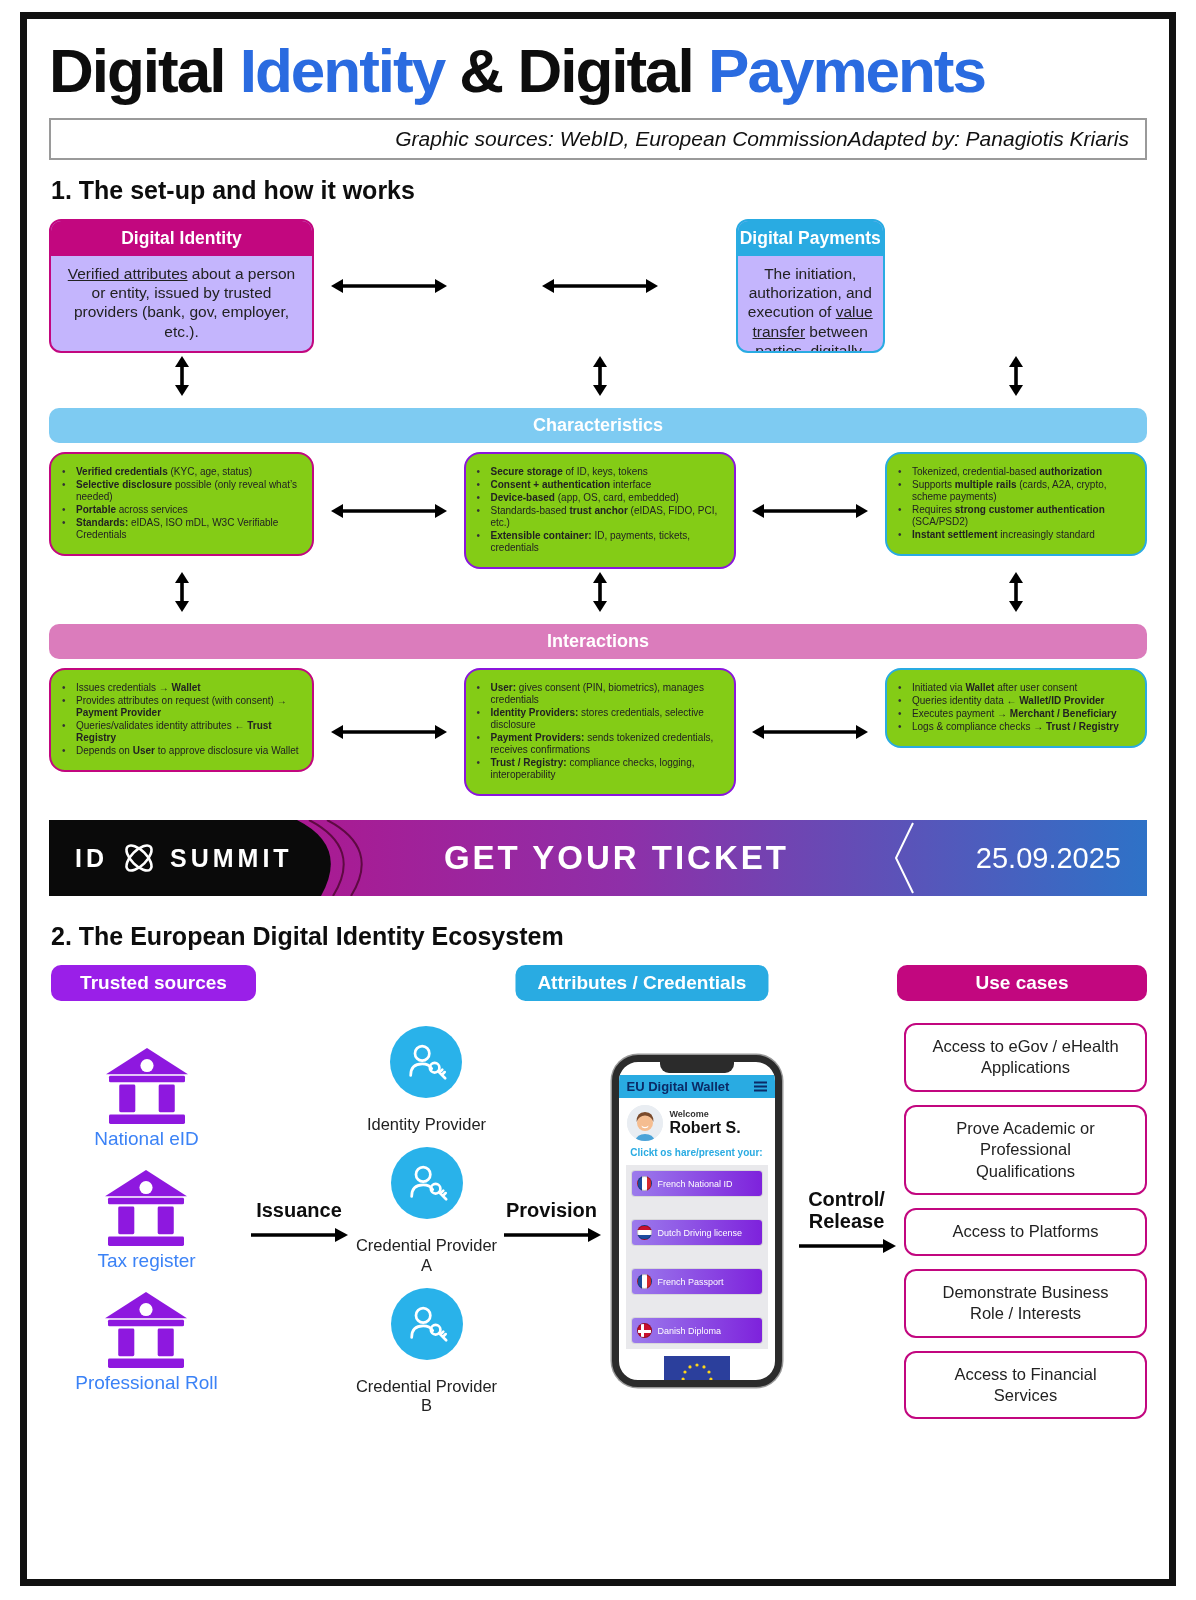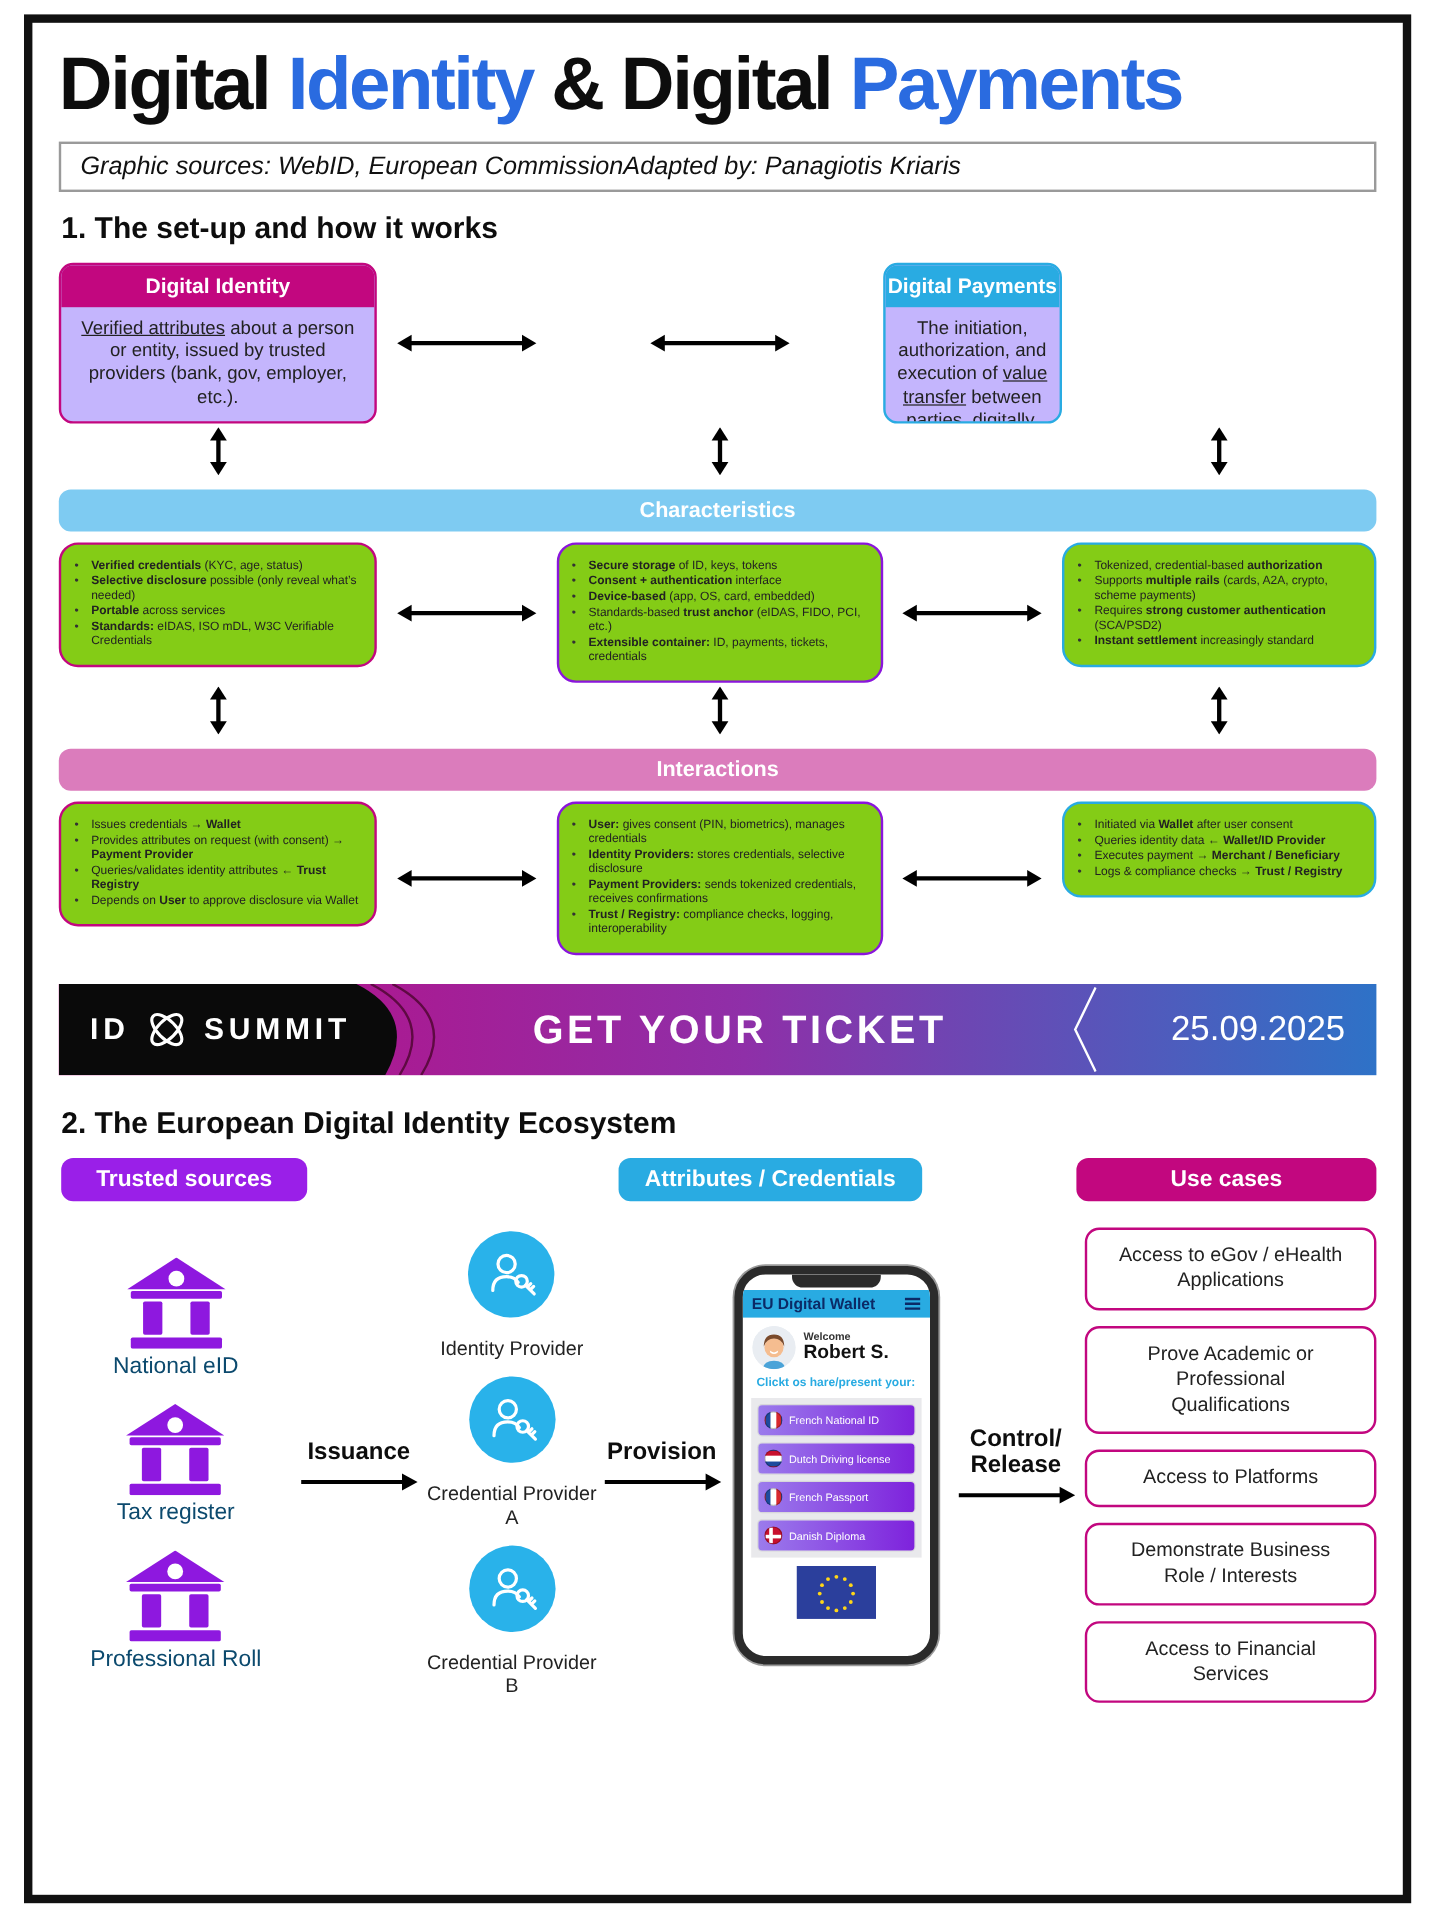--- a/index.html
+++ b/index.html
@@ -4,21 +4,21 @@
 <style>
   * { box-sizing: border-box; margin: 0; padding: 0; }
   html,body { width:1196px; height:1600px; background:#fff; font-family:"Liberation Sans", sans-serif; color:#1a1a1a; }
   .frame { position:absolute; left:20px; top:12px; width:1156px; height:1574px;
            border:7px solid #111; background:#fff; padding:16px 22px; }
 
   
   .title { font-size:62px; font-weight:800; letter-spacing:-2px; white-space:nowrap; }
   .t-black { color:#0d0d0d; } .t-blue { color:#2a6be0; }
   .source-bar { margin-top:12px; border:2px solid #9a9a9a; padding:7px 16px; display:flex;
-                justify-content:flex-start; font-style:italic; font-size:21px; color:#111; }
+                justify-content:flex-end; font-style:italic; font-size:21px; color:#111; }
 
   .sec-head { font-size:25px; font-weight:800; margin:16px 0 14px 2px; color:#0d0d0d; }
 
   
   .grid3 { display:grid; grid-template-columns:265px 1fr 272px 1fr 262px; align-items:start; }
   .acell { align-self:center; display:flex; justify-content:center; }
   .vrow  { display:grid; grid-template-columns:265px 1fr 272px 1fr 262px; height:46px; }
   .vcell { display:flex; justify-content:center; align-items:center; }
 
   .card1 { border:2.5px solid var(--c); border-radius:12px; overflow:hidden; background:#c4b5fd; height:134px; }
@@ -52,42 +52,42 @@
   .pill-row { position:relative; height:40px; margin:6px 0 18px; }
   .pill { position:absolute; top:0; border-radius:10px; color:#fff; font-weight:bold;
           font-size:19px; padding:7px 22px; text-align:center; }
   .pill-trusted { left:2px; width:205px; background:#9a1fe8; }
   .pill-attr { left:54%; transform:translateX(-50%); background:#29abe2; }
   .pill-use { right:0; width:250px; background:#c2077f; }
 
   .eco { display:grid; grid-template-columns:195px 110px 145px 105px 185px 115px 1fr; align-items:center; }
   .col-sources { display:flex; flex-direction:column; gap:20px; align-items:center; }
   .source { display:flex; flex-direction:column; align-items:center; gap:4px; }
-  .source .lbl { font-size:19px; color:#0c4a6e; }
+  .source .lbl { font-size:19px; color:#3b82f6; }
   .flow { display:flex; flex-direction:column; align-items:center; gap:6px; }
   .flow .lbl { font-weight:800; font-size:20px; line-height:1.1; text-align:center; color:#0d0d0d; }
   .col-prov { display:flex; flex-direction:column; gap:12px; align-items:center; }
   .prov { display:flex; flex-direction:column; align-items:center; gap:17px; }
   .prov .circle { width:72px; height:72px; border-radius:50%; background:#29b2ea;
                   display:flex; align-items:center; justify-content:center; }
   .prov .lbl { font-size:16.5px; text-align:center; line-height:1.2; color:#222; }
 
   .phone-col { display:flex; flex-direction:column; align-items:center; }
   .phone { position:relative; width:170px; height:332px; border:7px solid #2b2b2b; border-radius:26px;
            background:#fff; box-shadow:0 0 0 1.5px #999; overflow:hidden; }
   .notch { position:absolute; top:0; left:50%; transform:translateX(-50%); width:74px; height:11px;
            background:#2b2b2b; border-radius:0 0 9px 9px; z-index:3; }
   .appbar { margin-top:13px; background:#29abe2; color:#0b2a66; font-weight:bold; font-size:13px;
             display:flex; justify-content:space-between; align-items:center; padding:4px 8px; }
   .welcome-row { display:flex; align-items:center; gap:7px; padding:7px 8px 3px; }
   .avatar { width:36px; height:36px; border-radius:50%; background:#e9edf2; overflow:hidden; flex:none; }
   .w-small { font-size:9px; font-weight:bold; color:#333; }
   .w-name { font-size:16px; font-weight:bold; color:#111; }
   .prompt { color:#29abe2; font-weight:bold; font-size:10px; text-align:center; padding:3px 2px; }
-  .cred-panel { background:#e9e9ec; margin:4px 7px; padding:6px; display:flex; flex-direction:column; gap:7px; }
+  .cred-panel { background:#e9e9ec; margin:4px 7px; padding:6px; display:flex; flex-direction:column; gap:24px; }
   .cred { display:flex; align-items:center; gap:6px; border-radius:3px; padding:5px 5px; color:#fff;
           font-size:9px; background:linear-gradient(90deg,#9b7bec,#7e22dc); box-shadow:0 0 0 1px #d7d7da; }
   .flag { width:15px; height:15px; border-radius:50%; flex:none; border:0.5px solid rgba(0,0,0,.25); }
   .flag-fr { background:linear-gradient(90deg,#1e4b9e 33%,#fff 33% 66%,#d7282f 66%); }
   .flag-nl { background:linear-gradient(180deg,#c8102e 33%,#fff 33% 66%,#1e4b9e 66%); }
   .flag-dk { background:linear-gradient(#fff,#fff) 0 54%/100% 3px no-repeat,
              linear-gradient(#fff,#fff) 35% 0/3px 100% no-repeat,#c8102e; }
   .euflag { width:66px; height:44px; background:#2b3f9c; margin:7px auto; display:block; }
   .phone-caption { margin-top:12px; font-size:18px; text-align:center; line-height:1.25; color:#222; }
 

